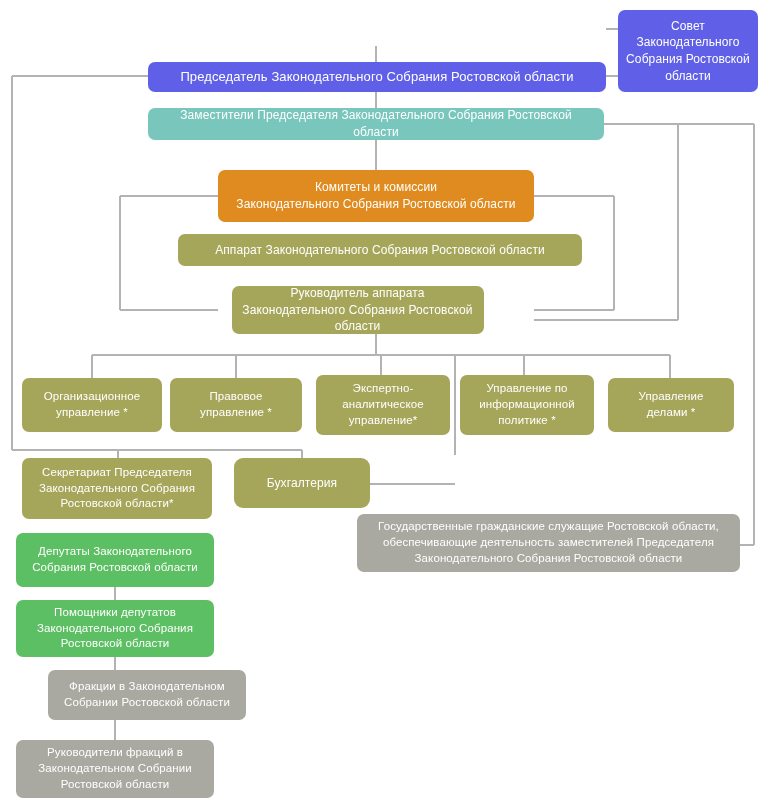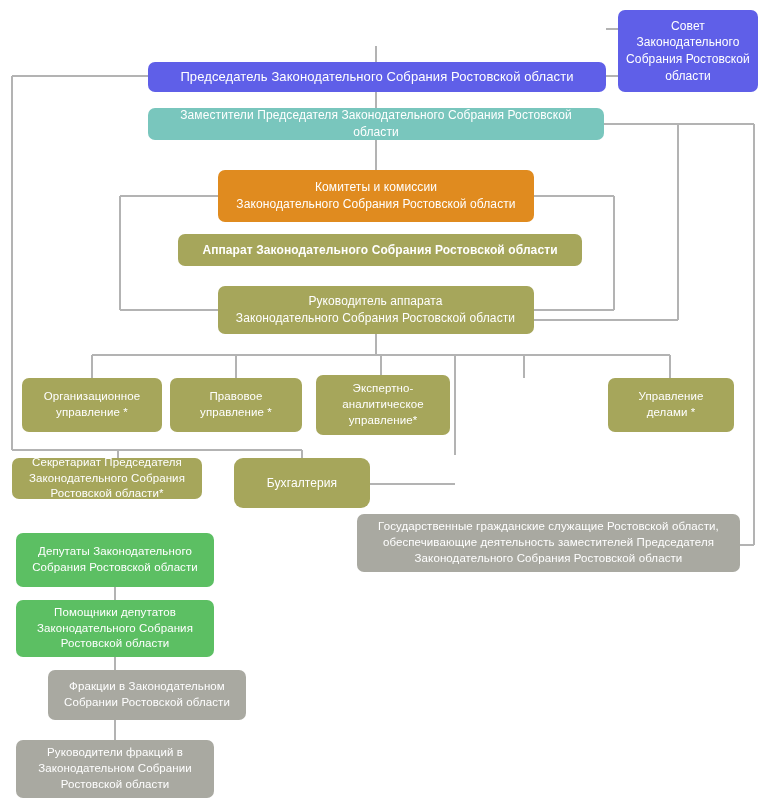--- a/index.html
+++ b/index.html
@@ -134,52 +134,57 @@
 
   <div class="node c-teal fs-12" style="left:148px; top:108px; width:456px; height:32px;">
     <span class="node-text">Заместители Председателя Законодательного Собрания Ростовской области</span>
   </div>
 
   <div class="node c-orange fs-12" style="left:218px; top:170px; width:316px; height:52px;">
     <span class="node-text">Комитеты и комиссии
 Законодательного Собрания Ростовской области</span>
   </div>
 
-  <div class="node c-olive fs-12" style="left:178px; top:234px; width:404px; height:32px;font-weight:bold;">
+  <div class="node c-olive fs-12" style="left:178px; top:234px; width:404px; height:32px;">
     <span class="node-text">Аппарат Законодательного Собрания Ростовской области</span>
   </div>
 
-  <div class="node c-olive fs-12" style="left:218px; top:286px; width:316px; height:48px;padding-left:7px;">
+  <div class="node c-olive fs-12" style="left:232px; top:286px; width:252px; height:48px;padding-left:7px;">
     <span class="node-text">Руководитель аппарата
 Законодательного Собрания Ростовской области</span>
   </div>
 
   <div class="node c-olive fs-115" style="left:22px; top:378px; width:140px; height:54px;">
     <span class="node-text">Организационное
 управление *</span>
   </div>
 
   <div class="node c-olive fs-115" style="left:170px; top:378px; width:132px; height:54px;">
     <span class="node-text">Правовое
 управление *</span>
   </div>
 
   <div class="node c-olive fs-115" style="left:316px; top:375px; width:134px; height:60px;">
     <span class="node-text">Экспертно-
 аналитическое
 управление*</span>
   </div>
 
+  <div class="node c-olive fs-115" style="left:460px; top:375px; width:134px; height:60px;">
+    <span class="node-text">Управление по
+информационной
+политике *</span>
+  </div>
 
   <div class="node c-olive fs-115" style="left:608px; top:378px; width:126px; height:54px;">
     <span class="node-text">Управление
 делами *</span>
   </div>
 
-  <div class="node c-olive fs-115" style="left:12px; top:458px; width:190px; height:41px;">
+  <div class="node c-olive fs-115" style="left:22px; top:458px; width:190px; height:61px;">
     <span class="node-text">Секретариат Председателя
 Законодательного Собрания
 Ростовской области*</span>
   </div>
 
   <div class="node c-olive fs-12" style="left:234px; top:458px; width:136px; height:50px;border-radius:9px;">
     <span class="node-text">Бухгалтерия</span>
   </div>
 
   <div class="node c-gray fs-115" style="left:357px; top:514px; width:383px; height:58px;">

